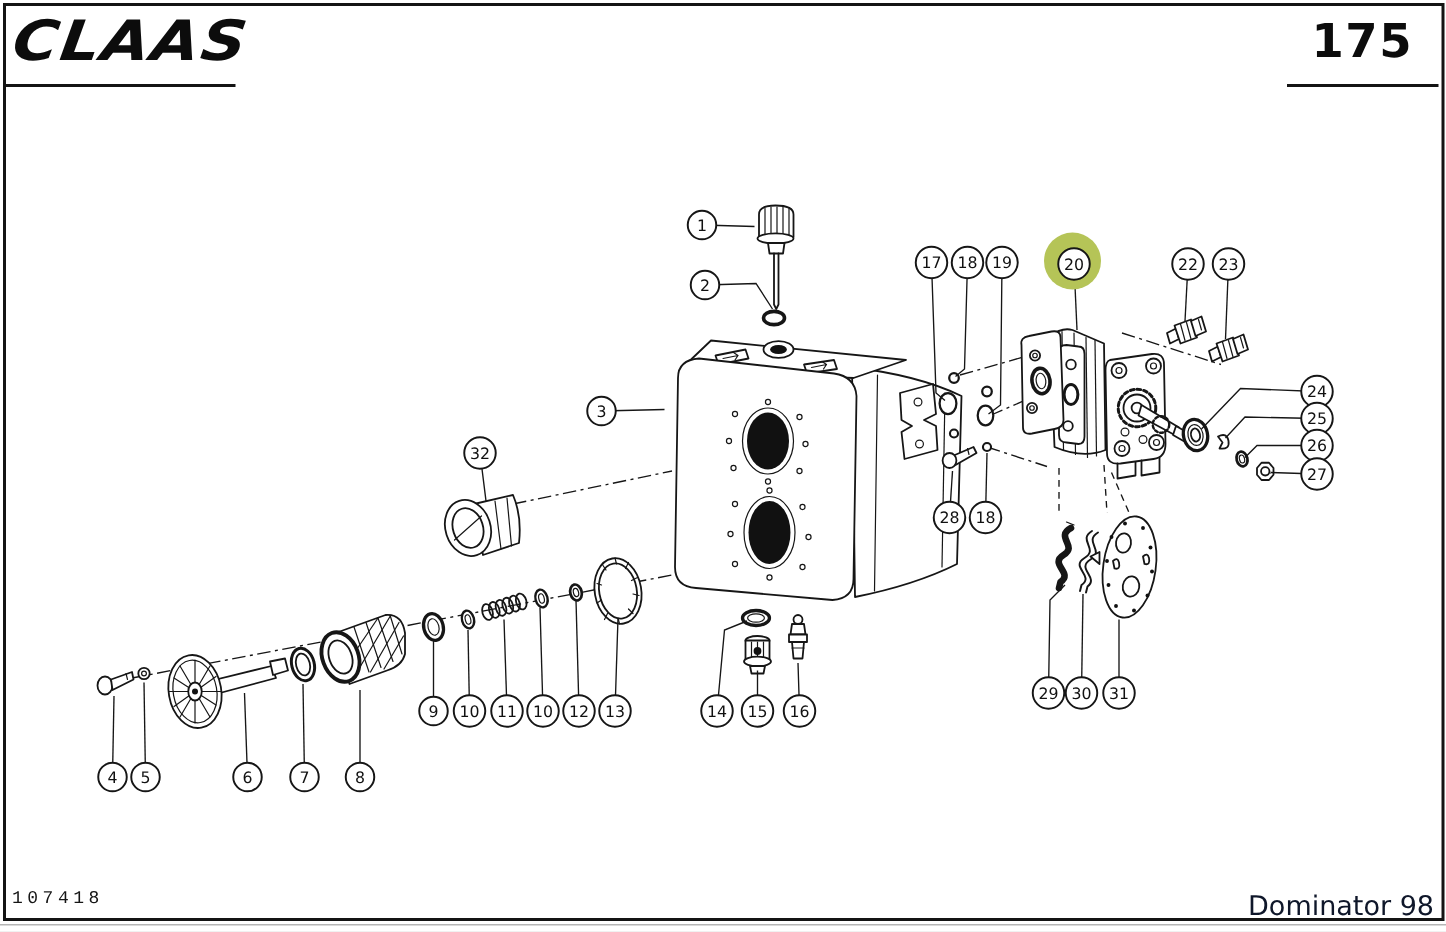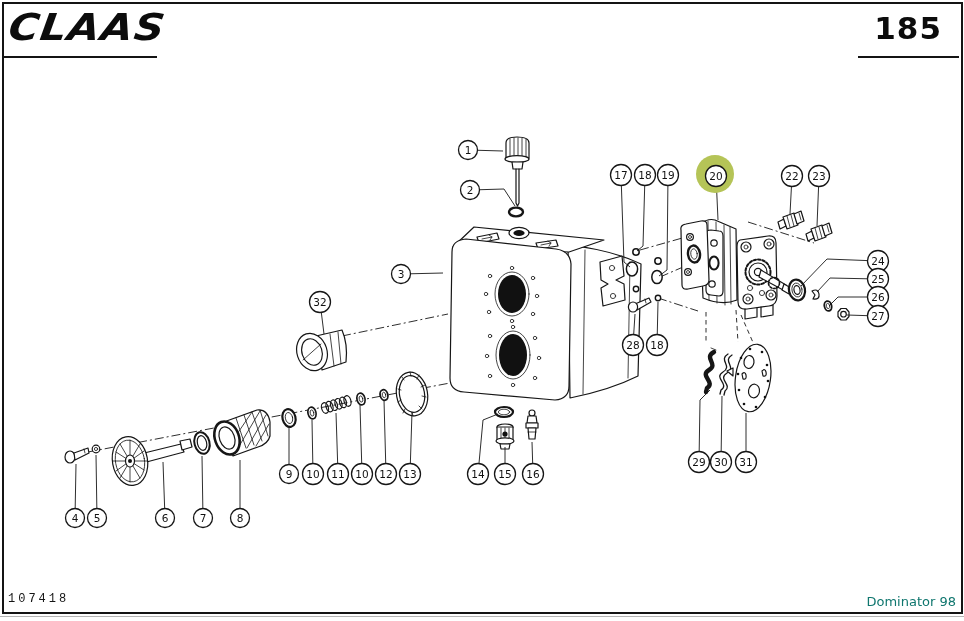--- a/index.html
+++ b/index.html
@@ -7,41 +7,41 @@
         font-family:"DejaVu Sans","Liberation Sans",sans-serif;color:#111;}
   #frame{position:absolute;left:2px;top:2px;width:957px;height:608px;border:2px solid #141414;}
   #page-edge{position:absolute;left:0;top:616px;width:964px;height:1px;background:#b5b5b5;}
   #brand{position:absolute;left:12px;top:6px;font-size:37px;font-weight:bold;font-style:italic;
          letter-spacing:1px;transform:skewX(-8deg) scaleX(1.12);transform-origin:left top;color:#0c0c0c;}
   #brand-rule{position:absolute;left:4px;top:56px;width:153px;height:2px;background:#141414;}
   #page-number{position:absolute;right:22px;top:10px;font-size:31px;font-weight:bold;letter-spacing:1px;color:#0c0c0c;}
   #page-number-rule{position:absolute;left:858px;top:56px;width:101px;height:2px;background:#141414;}
   #doc-number{position:absolute;left:8px;top:592px;font-size:12px;font-family:Liberation Mono, monospace;
               letter-spacing:3px;color:#151515;}
-  #model-name{position:absolute;right:8px;top:594px;font-size:13px;color:#0f766e;}
+  #model-name{position:absolute;right:8px;top:594px;font-size:18px;color:#0f172a;}
   svg{position:absolute;left:0;top:0;}
   .ln{stroke:#161616;fill:none;stroke-width:1.2;stroke-linecap:round;stroke-linejoin:round;}
   .wf{stroke:#161616;fill:#ffffff;stroke-width:1.2;stroke-linejoin:round;}
   .bf{fill:#111;stroke:none;}
   .thin{stroke-width:0.8;}
   .dashdot{stroke:#161616;fill:none;stroke-width:0.9;stroke-dasharray:9 3 2 3;}
   .dashed{stroke:#161616;fill:none;stroke-width:0.9;stroke-dasharray:4.5 3.5;}
   .leader{stroke:#161616;fill:none;stroke-width:0.9;}
   .callout-circle{fill:#ffffff;stroke:#161616;stroke-width:1.3;}
   .callout-text{font-family:"DejaVu Sans","Liberation Sans",sans-serif;font-size:10.5px;fill:#111;
                 text-anchor:middle;font-weight:500;}
 </style>
 </head>
 <body>
 
 <div id="page">
   <div id="frame"></div>
   <div id="brand">CLAAS</div>
   <div id="brand-rule"></div>
-  <div id="page-number">185</div>
+  <div id="page-number">175</div>
   <div id="page-number-rule"></div>
   <div id="doc-number">107418</div>
   <div id="model-name">Dominator 98</div>
   <div id="page-edge"></div>
 
   <svg id="diagram-svg" width="964" height="621" viewBox="0 0 964 621">
 
     <g>
       <line class="dashdot" x1="88" y1="452" x2="450" y2="383"></line>
       <line class="dashdot" x1="342" y1="336" x2="448" y2="314"></line>

